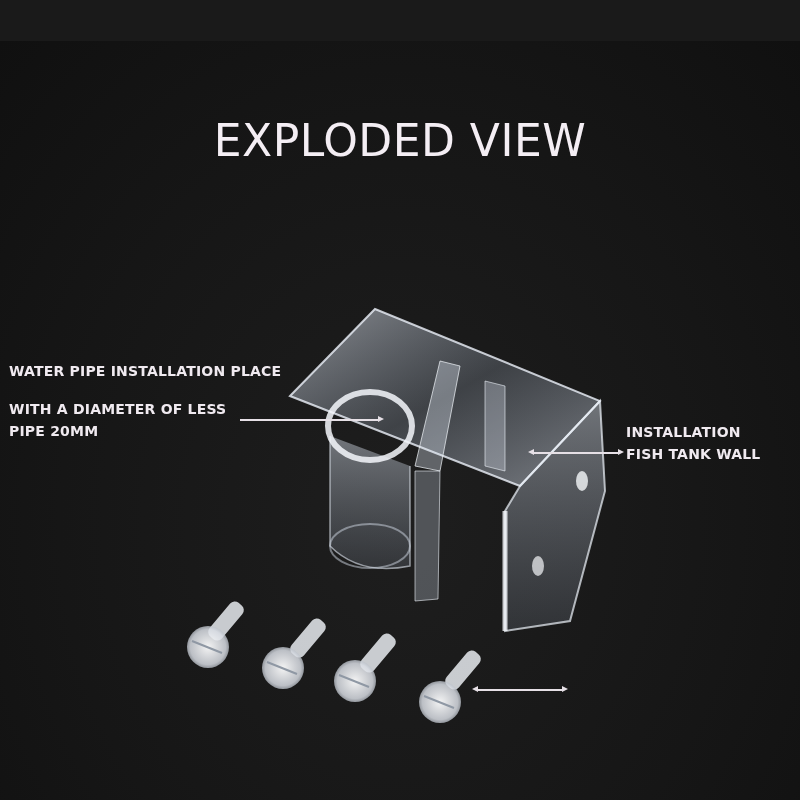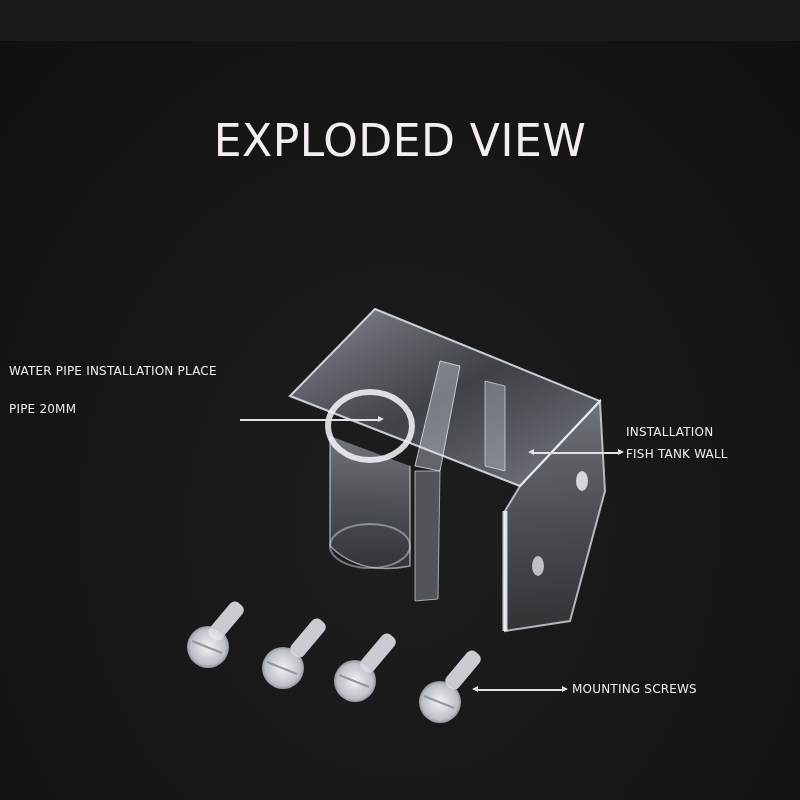--- a/index.html
+++ b/index.html
@@ -22,22 +22,22 @@
       text-align: center;
       font-family: "DejaVu Sans", sans-serif;
       font-size: 44px;
       font-weight: 500;
       letter-spacing: 0.5px;
       color: #f4eef4;
     }
     .label {
       position: absolute;
       font-family: "DejaVu Sans", sans-serif;
-      font-weight: normal;
-      font-size: 12px;
+      font-weight: bold;
+      font-size: 14px;
       line-height: 22px;
       color: #f0eaf0;
       white-space: nowrap;
       letter-spacing: 0.2px;
     }
     .lbl-pipe-title { left: 9px; top: 319px; }
     .lbl-pipe-desc  { left: 9px; top: 357px; }
     .lbl-wall       { left: 626px; top: 380px; }
     .lbl-screws     { left: 572px; top: 637px; }
     .arrow-line {
@@ -124,26 +124,26 @@
         <rect x="455" y="607" width="16" height="44" rx="6" transform="rotate(40 463 629)" fill="#e8ebf0" fill-opacity="0.85"></rect>
         <circle cx="440" cy="661" r="21" fill="url(#screw)"></circle>
         <line x1="424" y1="655" x2="454" y2="667" stroke="#8f98a4" stroke-width="2"></line>
       </g>
     </g>
   </svg>
 
   <div class="label lbl-pipe-title">WATER PIPE INSTALLATION PLACE</div>
 
   <div class="label lbl-pipe-desc">
+    <div>WITH A DIAMETER OF LESS</div>
     <div>PIPE 20MM</div>
   </div>
   <div class="arrow-line right arr-pipe"></div>
 
   <div class="label lbl-wall">
     <div>INSTALLATION</div>
     <div>FISH TANK WALL</div>
   </div>
   <div class="arrow-line both arr-wall"></div>
 
-  <div class="label lbl-screws">MOUNTING SCREWS</div>
   <div class="arrow-line both arr-screws"></div>
 
 </div>
 
 </body></html>

